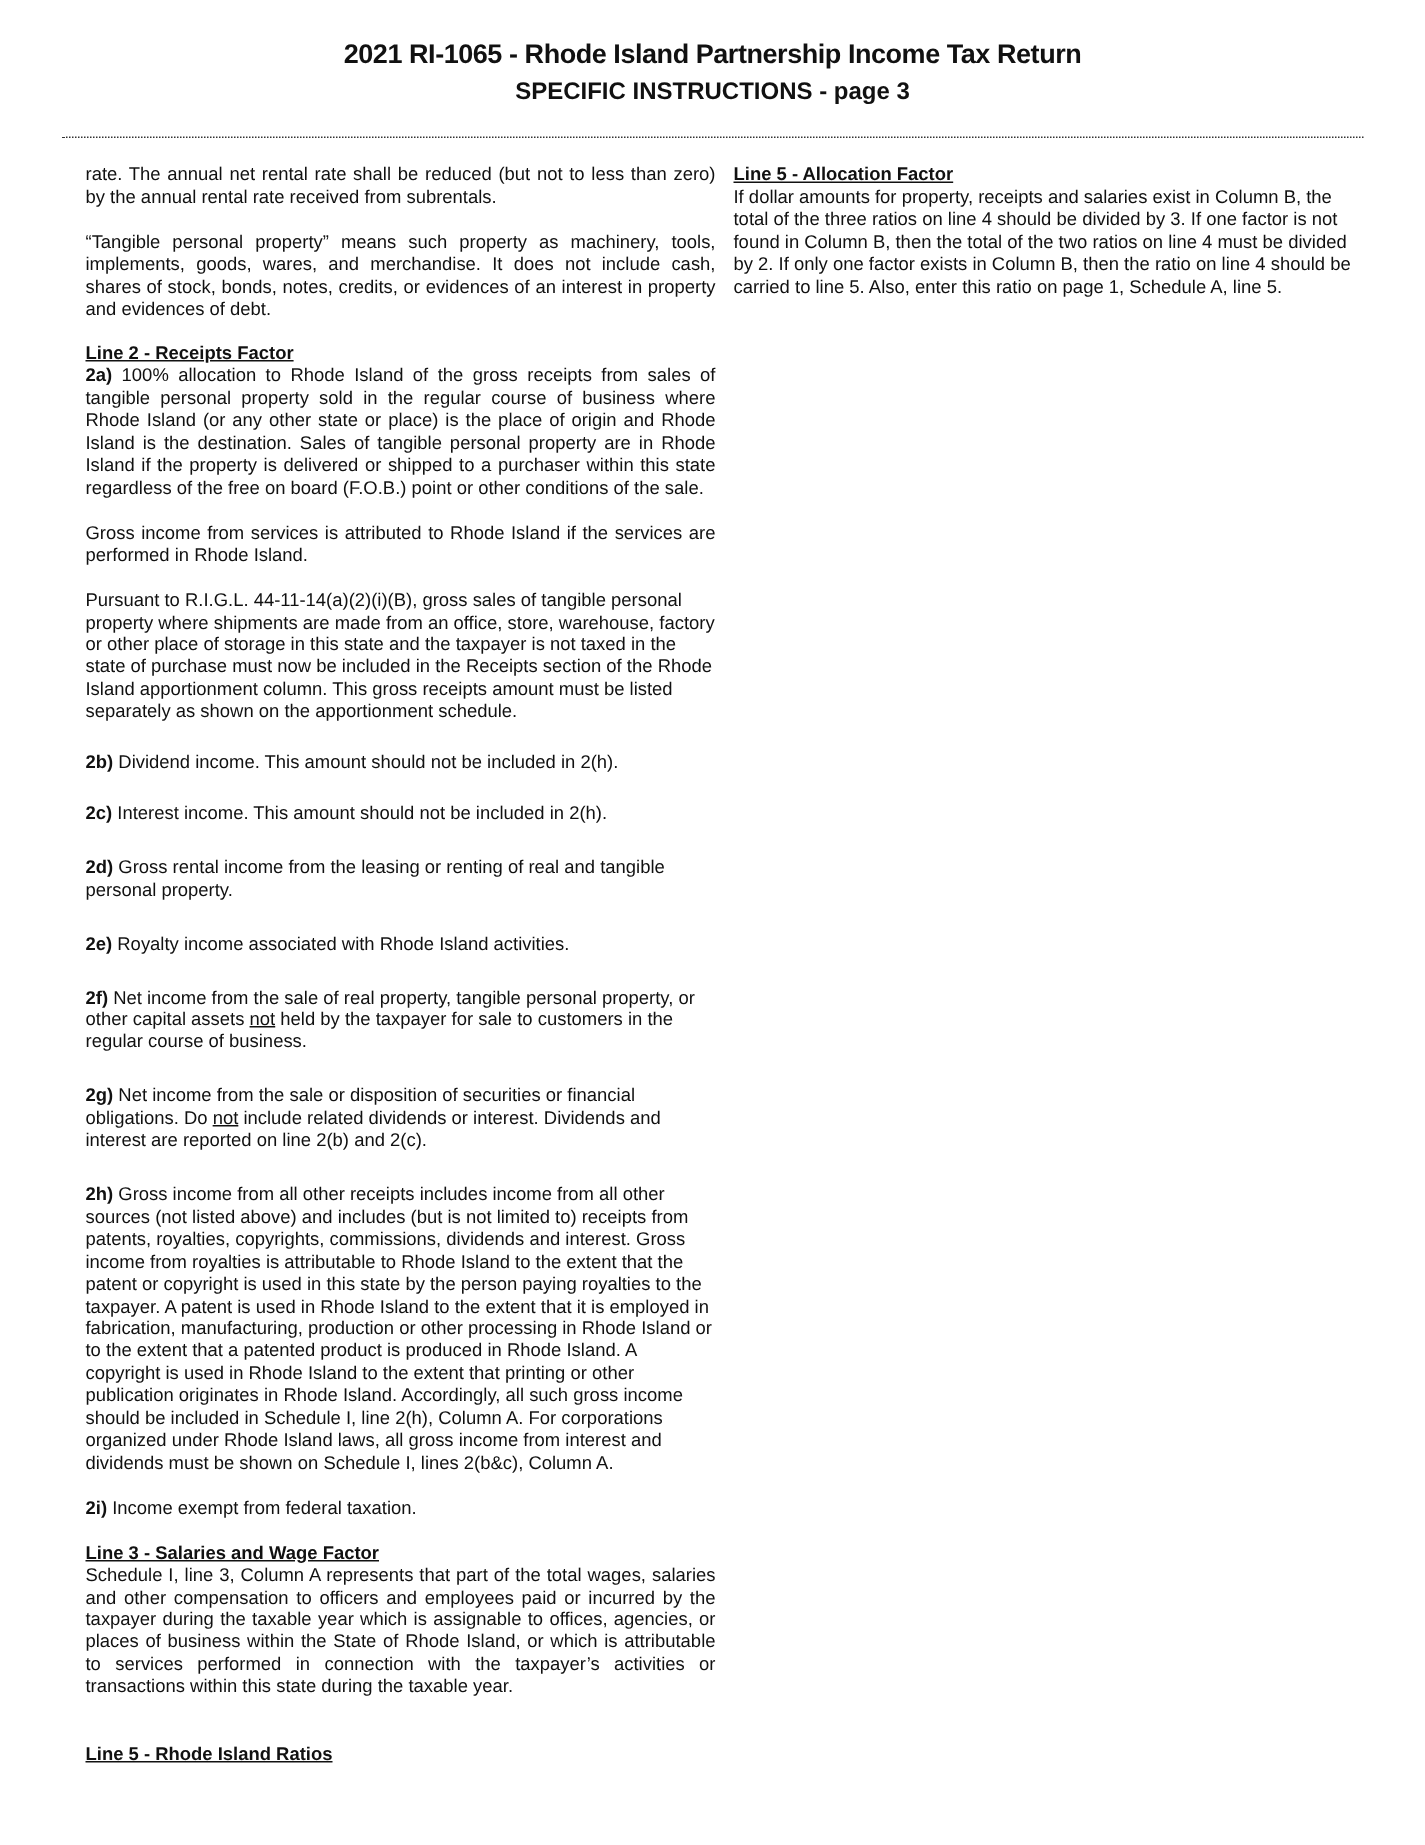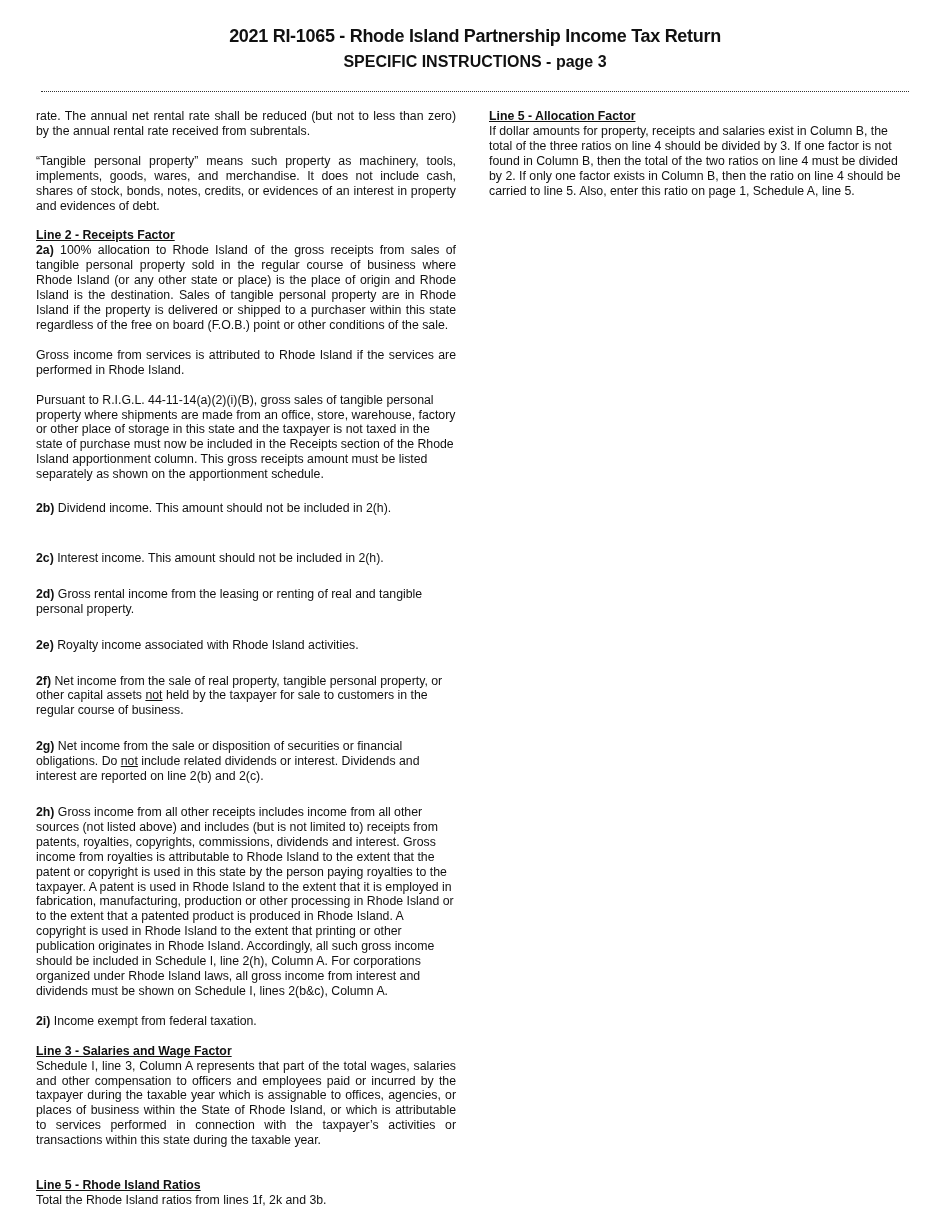--- a/index.html
+++ b/index.html
@@ -14,21 +14,21 @@
   }
   .subtitle {
     font-family: "Liberation Sans", sans-serif; font-weight: bold;
     font-size: 16px; line-height: 24px; margin: 0;
   }
   .rule {
     position: absolute; left: 41px; top: 91px; width: 868px; height: 0;
     border-top: 1.5px dotted #333;
   }
   .col { position: absolute; top: 109px; font-size: 12.3px; line-height: 14.9px; }
-  .col-left { left: 36px; width: 420px; }
+  .col-left { left: 57px; width: 420px; }
   .col-right { left: 489px; width: 420px; }
   p { margin: 0; }
   .justify { text-align: justify; }
   .h { font-weight: bold; text-decoration: underline; }
   .lbl { font-weight: bold; }
   u { text-decoration: underline; margin-top: 24px; }
 </style>
 </head>
 <body>
 
@@ -44,37 +44,36 @@
   <p class="justify" style="margin-top:15px">“Tangible personal property” means such property as machinery, tools, implements, goods, wares, and merchandise. It does not include cash, shares of stock, bonds, notes, credits, or evidences of an interest in property and evidences of debt.</p>
 
   <p class="h" style="margin-top:15px">Line 2 - Receipts Factor</p>
   <p class="justify"><span class="lbl">2a)</span><span> 100% allocation to Rhode Island of the gross receipts from sales of tangible personal property sold in the regular course of business where Rhode Island (or any other state or place) is the place of origin and Rhode Island is the destination. Sales of tangible personal property are in Rhode Island if the property is delivered or shipped to a purchaser within this state regardless of the free on board (F.O.B.) point or other conditions of the sale.</span></p>
 
   <p class="justify" style="margin-top:15px">Gross income from services is attributed to Rhode Island if the services are performed in Rhode Island.</p>
   <p style="margin-top:15px">Pursuant to R.I.G.L. 44-11-14(a)(2)(i)(B), gross sales of tangible personal property where shipments are made from an office, store, warehouse, factory or other place of storage in this state and the taxpayer is not taxed in the state of purchase must now be included in the Receipts section of the Rhode Island apportionment column.  This gross receipts amount must be listed separately as shown on the apportionment schedule.</p>
 
   <p style="margin-top:19px"><span class="lbl">2b)</span><span> Dividend income.  This amount should not be included in 2(h).</span></p>
 
-  <p style="margin-top:35px"><span class="lbl">2c)</span><span> Interest income.  This amount should not be included in 2(h).</span></p>
+  <p style="margin-top:19px"><span class="lbl">2c)</span><span> Interest income.  This amount should not be included in 2(h).</span></p>
 
   <p style="margin-top:21px"><span class="lbl">2d)</span><span> Gross rental income from the leasing or renting of real and tangible personal property.</span></p>
 
   <p style="margin-top:21px"><span class="lbl">2e)</span><span> Royalty income associated with Rhode Island activities.</span></p>
 
   <p style="margin-top:21px"><span class="lbl">2f)</span><span> Net income from the sale of real property, tangible personal property,   or other capital assets </span><u>not</u><span> held by the taxpayer for sale to customers in the regular course of business.</span></p>
 
   <p style="margin-top:21px"><span class="lbl">2g)</span><span> Net income from the sale or disposition of securities or financial obligations. Do </span><u>not</u><span> include related dividends or interest. Dividends and interest  are reported on line 2(b) and 2(c).</span></p>
 
   <p style="margin-top:21px"><span class="lbl">2h)</span><span> Gross income from all other receipts includes income from all other sources (not listed above) and includes (but is not limited to) receipts from patents, royalties, copyrights, commissions, dividends and interest. Gross income from royalties is attributable to Rhode Island to the extent that the patent or copyright is used in this state by the person paying royalties to the taxpayer. A patent is used in Rhode Island to the extent that it is employed in fabrication, manufacturing, production or other processing in Rhode Island or to the extent that a patented product is produced in Rhode Island. A copyright is used in Rhode Island to the extent that printing or other publication originates in Rhode Island. Accordingly, all such gross income should be included in Schedule I, line 2(h), Column A. For corporations organized under Rhode Island laws, all gross income from interest and dividends must be shown on Schedule I, lines 2(b&amp;c), Column A.</span></p>
 
   <p style="margin-top:15px"><span class="lbl">2i)</span><span> Income exempt from federal taxation.</span></p>
 
   <p class="h" style="margin-top:15px">Line 3 - Salaries and Wage Factor</p>
   <p class="justify">Schedule I, line 3, Column A represents that part of the total wages, salaries and other compensation to officers and employees paid or incurred by the taxpayer during the taxable year which is assignable to offices, agencies, or places of business within the State of Rhode Island, or which is attributable to services performed in connection with the taxpayer’s activities or transactions within this state during the taxable year.</p>
 
   <p class="h" style="margin-top:30px">Line 5 - Rhode Island Ratios</p>
-  <p>Total the Rhode Island ratios from lines 1f, 2k and 3b.</p>
 </div>
 
 <div class="col col-right">
   <p class="h">Line 5 - Allocation Factor</p>
   <p>If dollar amounts for property, receipts and salaries exist in Column B, the total of the three ratios on line 4 should be divided by 3. If one factor is not found in Column B, then the total of the two ratios on line 4 must be divided by 2. If only one factor exists in Column B, then the ratio on line 4 should be carried to line 5. Also, enter this ratio on page 1, Schedule A, line 5.</p>
 </div>
 
 </body></html>

